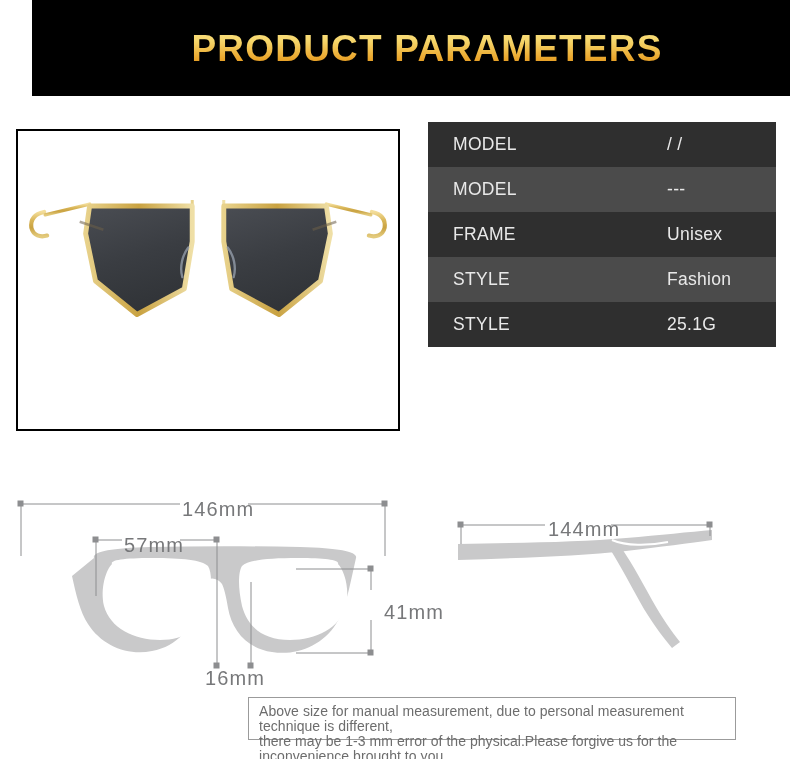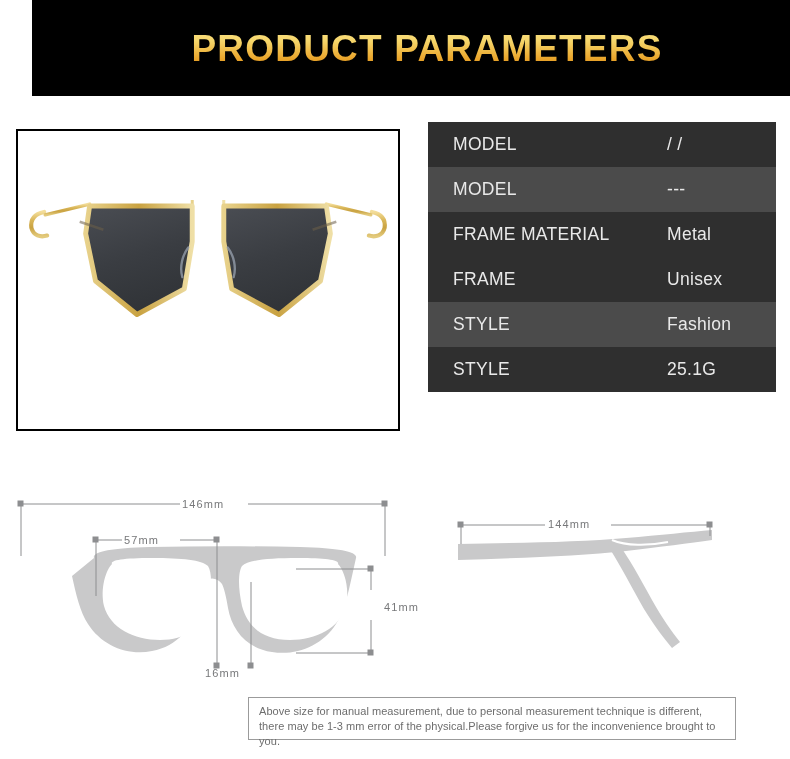--- a/index.html
+++ b/index.html
@@ -80,40 +80,40 @@
 
   
   #dims {
     position: absolute;
     left: 0; top: 460px;
     width: 790px; height: 230px;
   }
   .dimlabel {
     position: absolute;
     color: #77787a;
-    font-size: 11px;
+    font-size: 20px;
     letter-spacing: 1.1px;
     white-space: nowrap;
     font-family: "Liberation Sans", sans-serif;
   }
 
   
   #disclaimer {
     position: absolute;
     left: 248px; top: 697px;
     width: 488px; height: 43px;
     border: 1px solid #9b9b9b;
     box-sizing: border-box;
     padding: 6px 10px 0 10px;
     background: #ffffff;
   }
   #disclaimer p {
     margin: 0;
     color: #6d6d6d;
-    font-size: 11px;
+    font-size: 14px;
     line-height: 15px;
     letter-spacing: 0.05px;
     font-family: "Liberation Sans", sans-serif;
   }
 </style>
 </head>
 <body>
 
 <div id="header-band">
   <div id="page-title">PRODUCT PARAMETERS</div>
@@ -169,24 +169,20 @@
   <tbody>
     <tr class="odd">
       <td class="k">MODEL</td>
       <td class="v">/ /</td>
     </tr>
     <tr class="even">
       <td class="k">MODEL</td>
       <td class="v">---</td>
     </tr>
     <tr class="odd">
-      <td class="k">FRAME MATERIAL</td>
-      <td class="v">Metal</td>
-    </tr>
-    <tr class="odd">
       <td class="k">FRAME</td>
       <td class="v">Unisex</td>
     </tr>
     <tr class="even">
       <td class="k">STYLE</td>
       <td class="v">Fashion</td>
     </tr>
     <tr class="odd">
       <td class="k">STYLE</td>
       <td class="v">25.1G</td>

